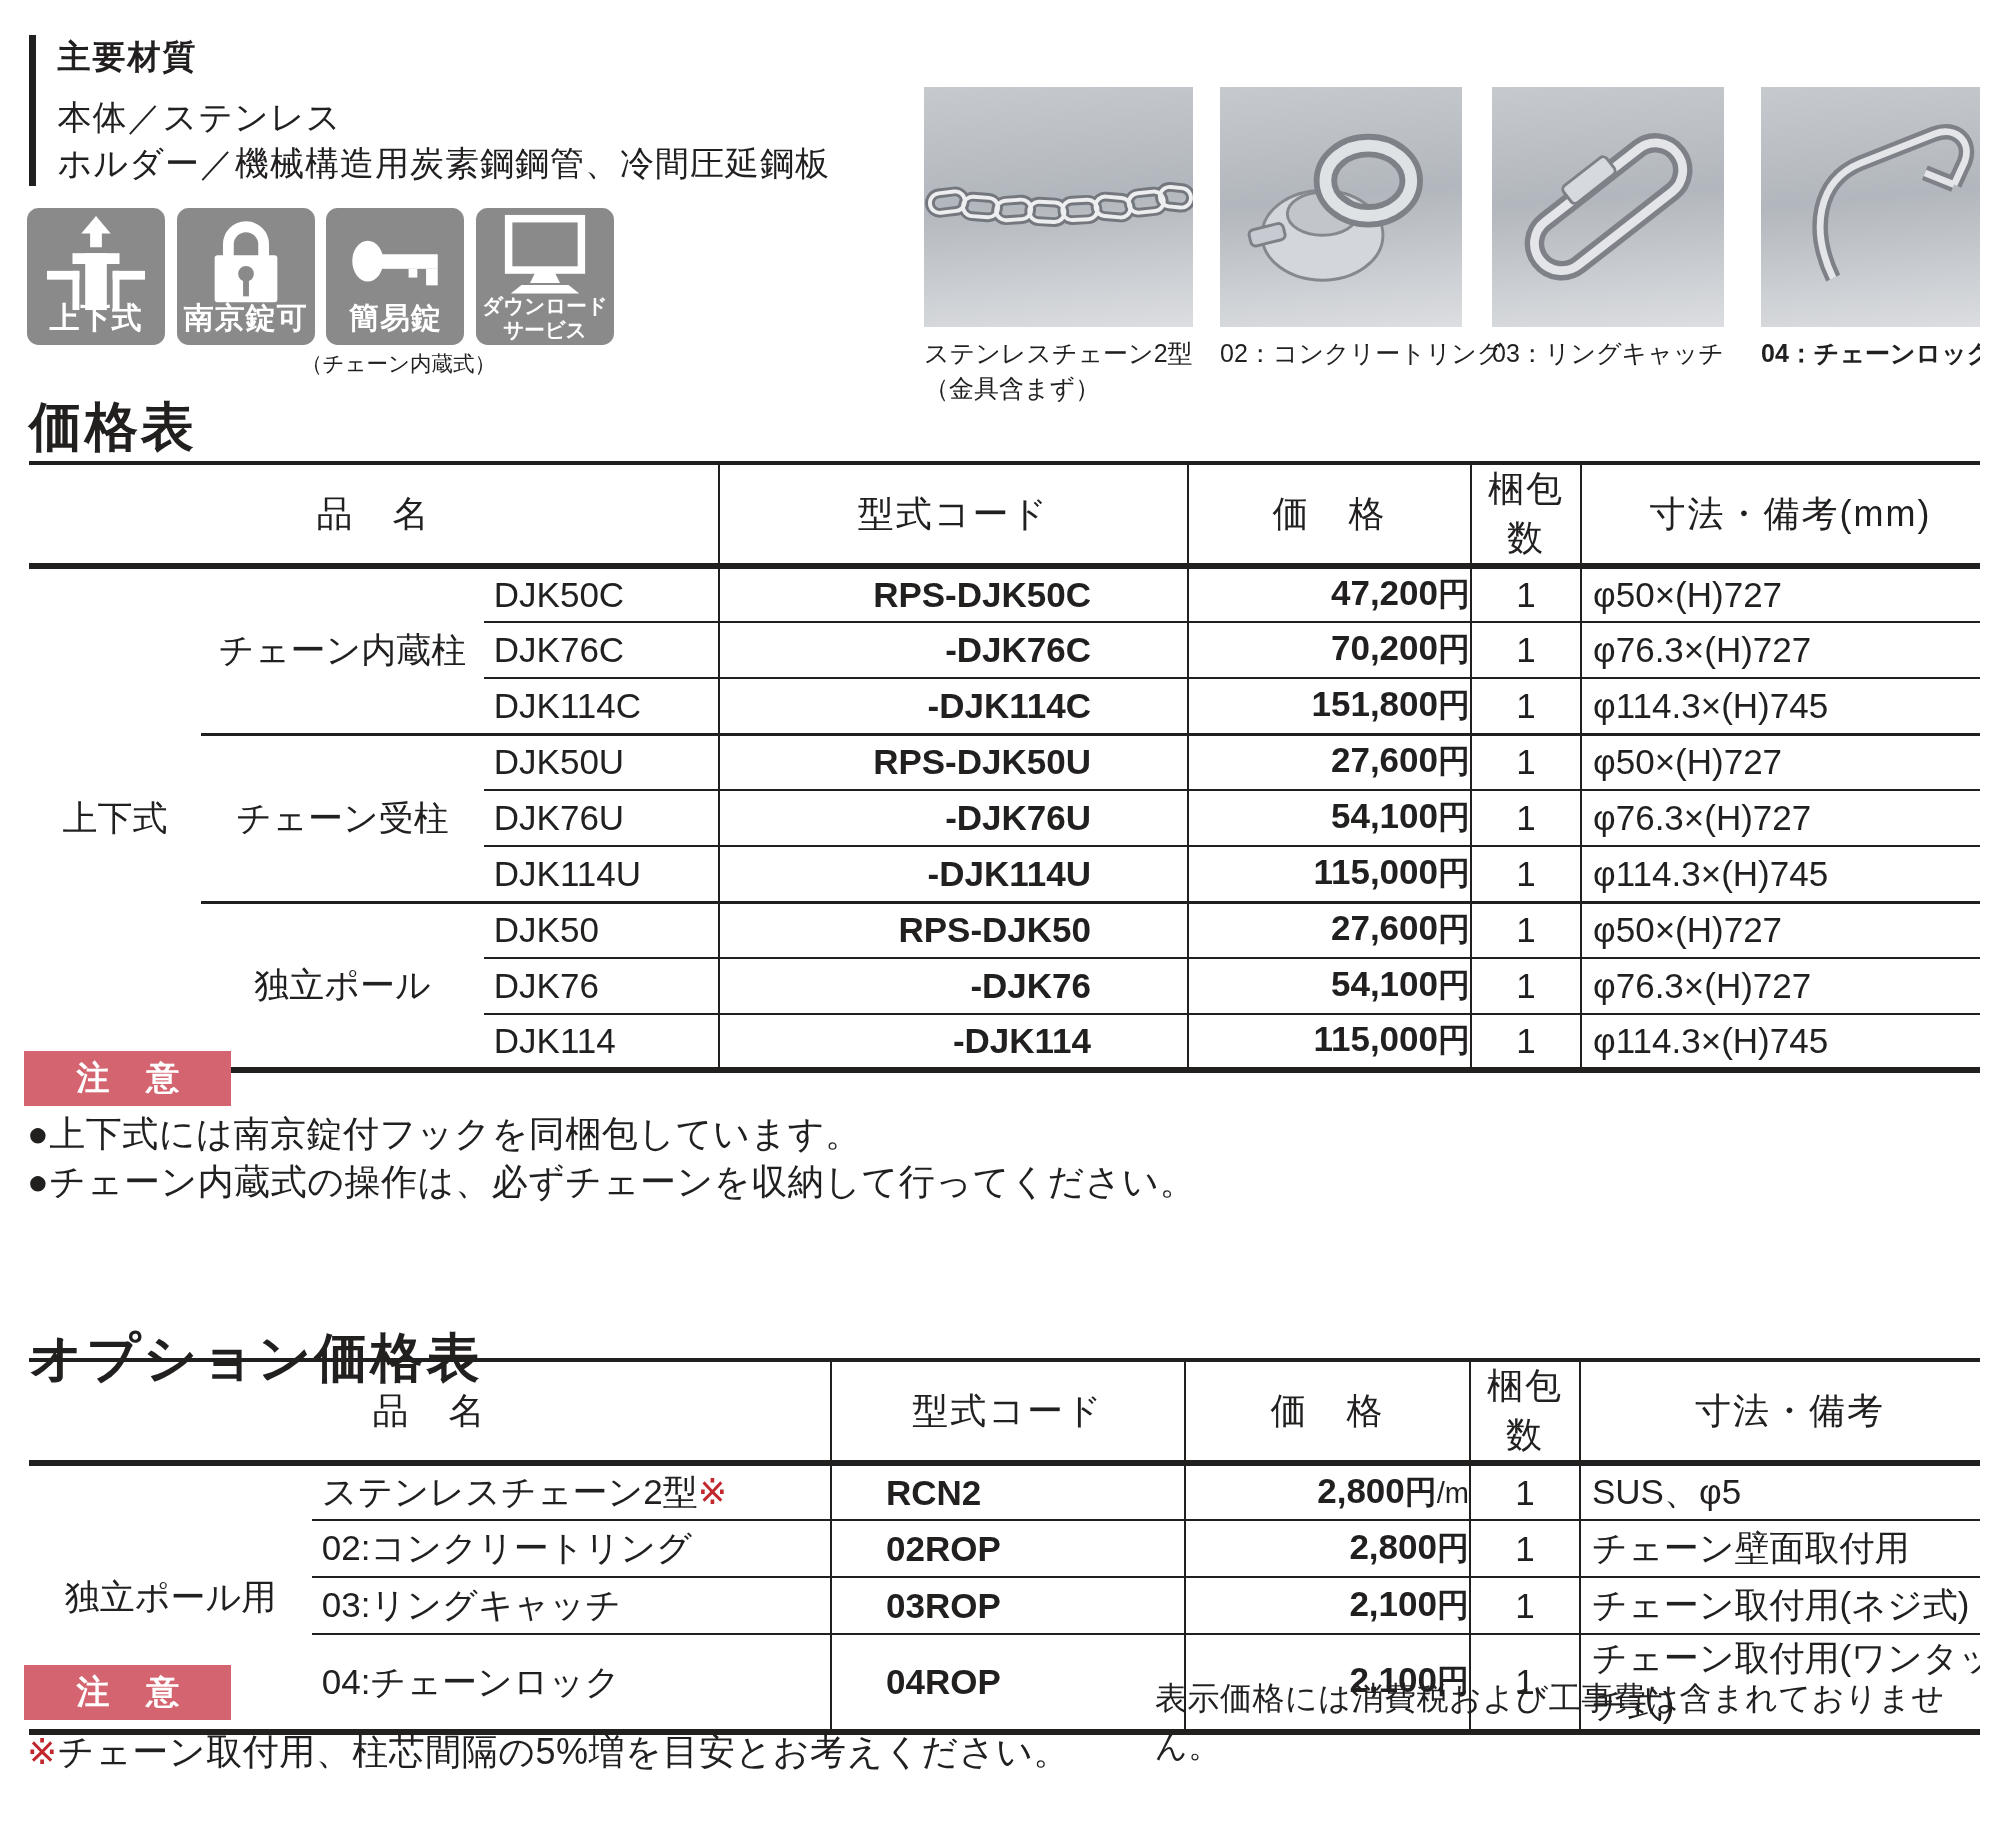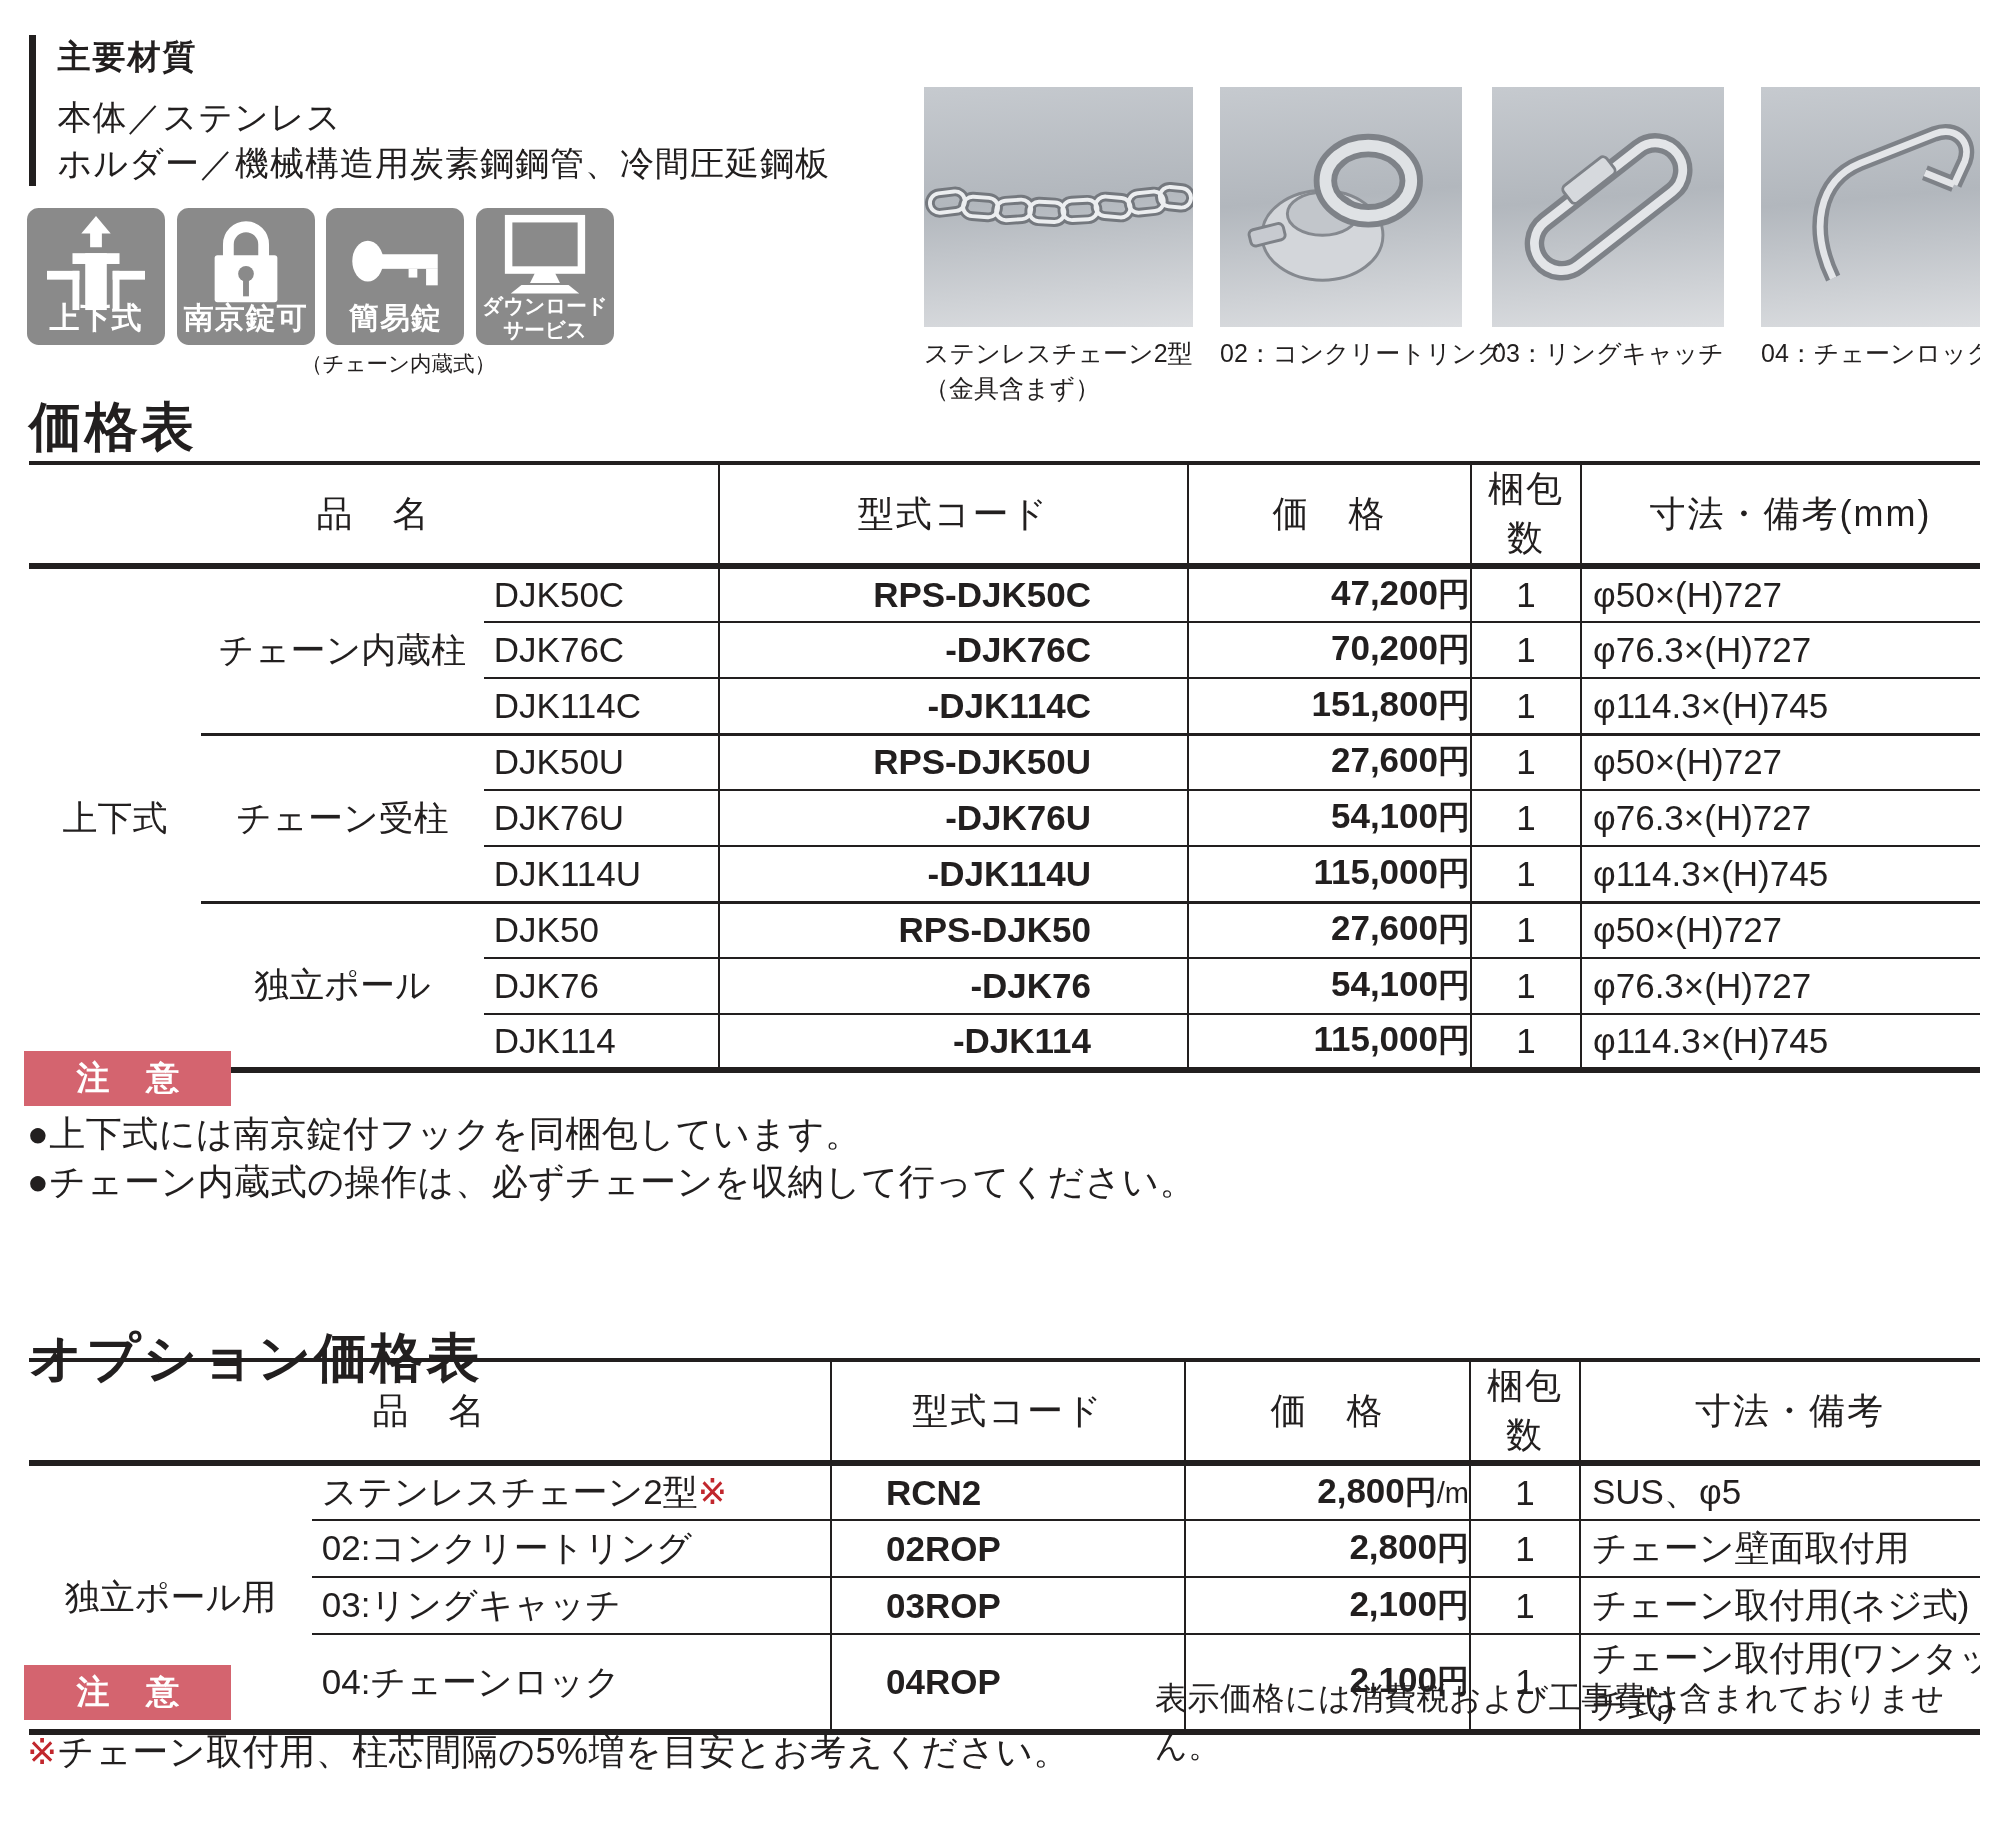--- a/index.html
+++ b/index.html
@@ -185,21 +185,21 @@
         <g fill="none" stroke="#7e8288" stroke-width="16">
           <path d="M74 196 C50 146 58 96 102 78 L178 48 C200 40 216 56 209 76 L198 100"></path>
           <path d="M198 100 L168 88"></path>
         </g>
         <g fill="none" stroke="#e3e5e8" stroke-width="7">
           <path d="M74 196 C50 146 58 96 102 78 L178 48 C200 40 216 56 209 76 L198 100"></path>
           <path d="M198 100 L168 88"></path>
         </g>
       </svg>
     </div>
-    <div class="pcap" style="left:837px;">04：チェーンロック</div>
+    <div class="pcap" style="left:837px;font-weight:bold;">04：チェーンロック</div>
   </div>
 
   <div class="sec-title" style="top:392px;">価格表</div>
 
   <table class="ptable main-t" style="top:461px;">
     <colgroup>
       <col style="width:172px">
         <col style="width:283px">
         <col style="width:235px">
       <col style="width:469px">

